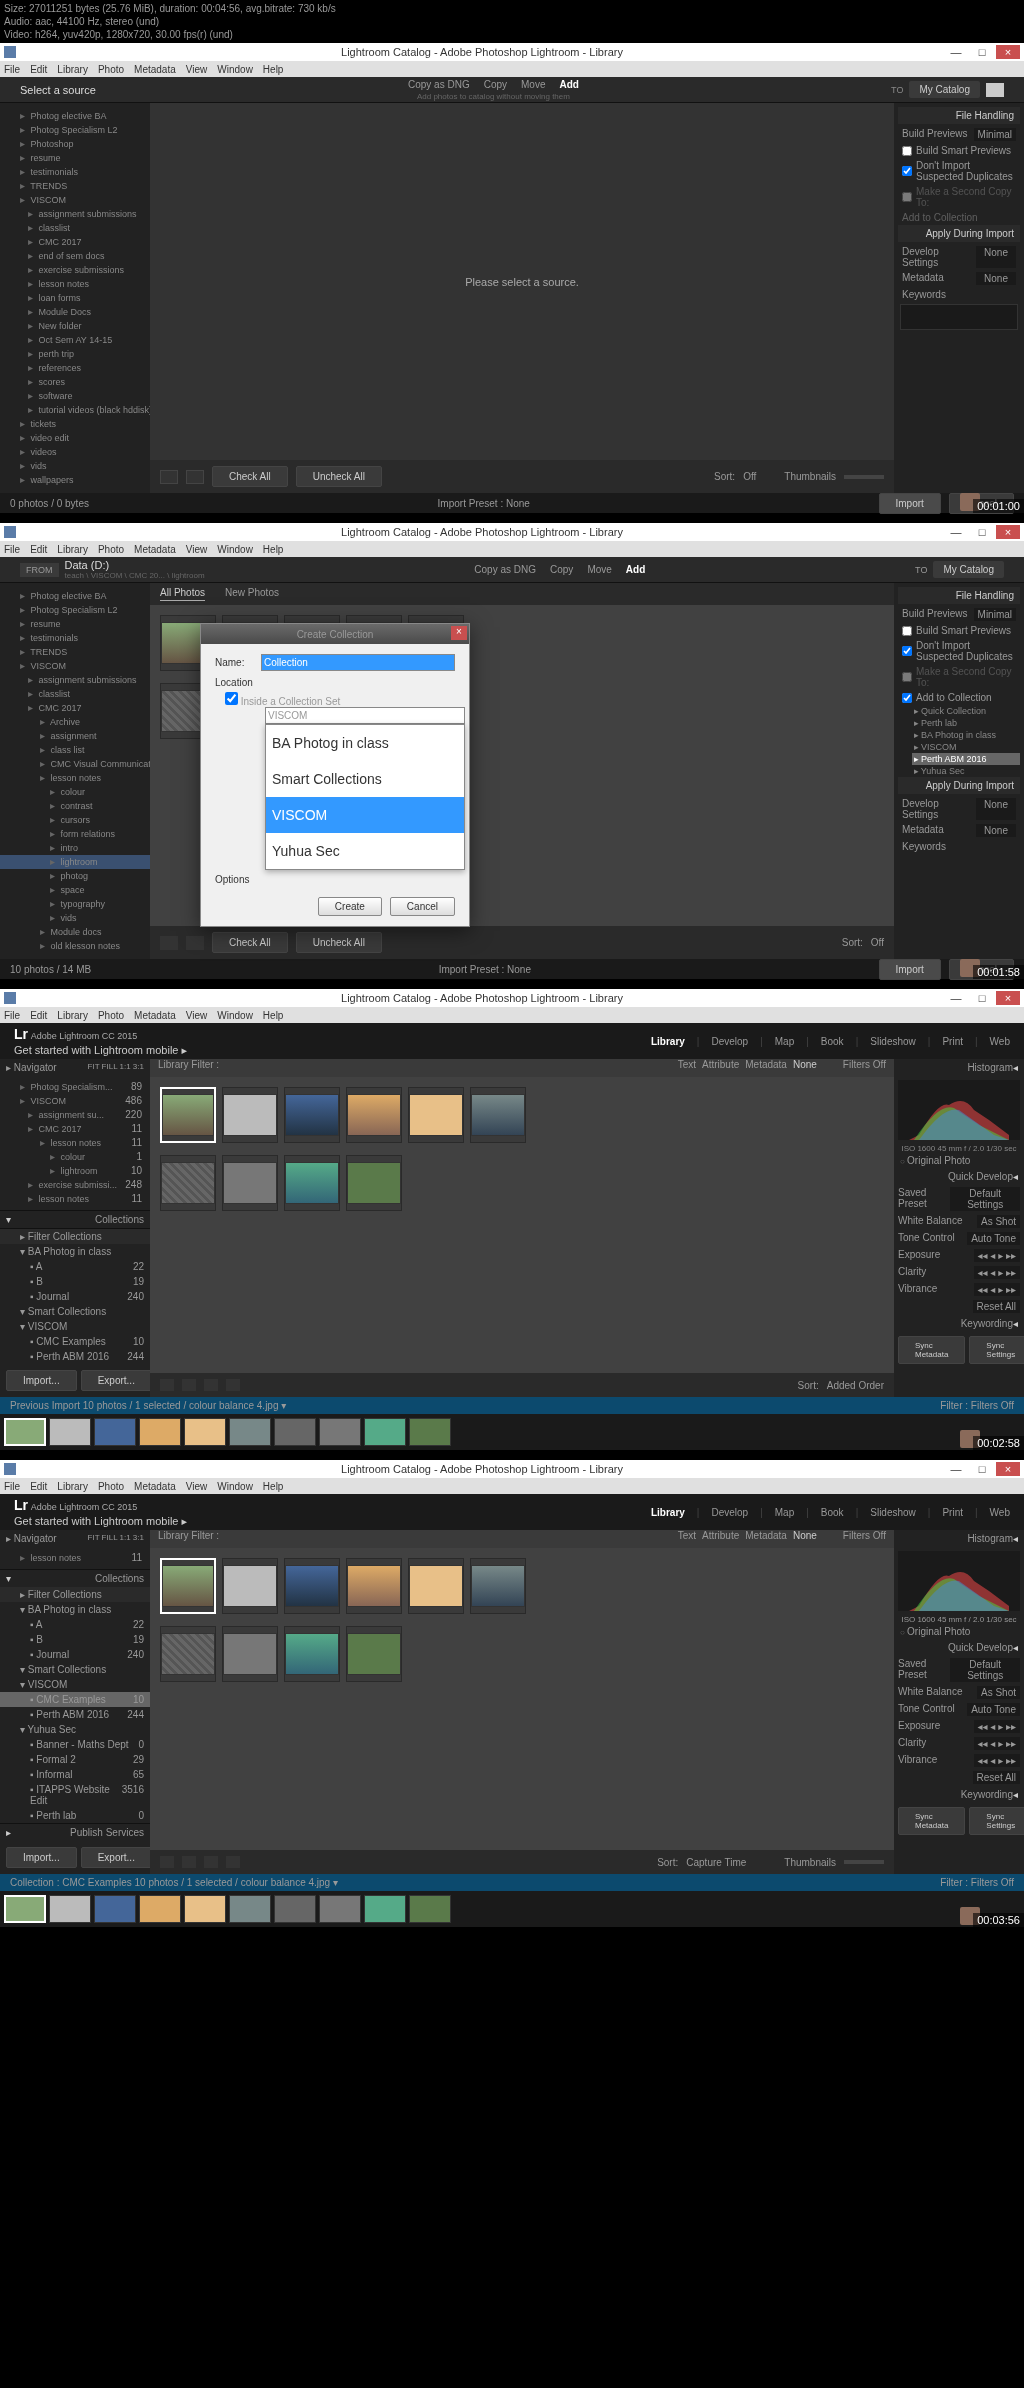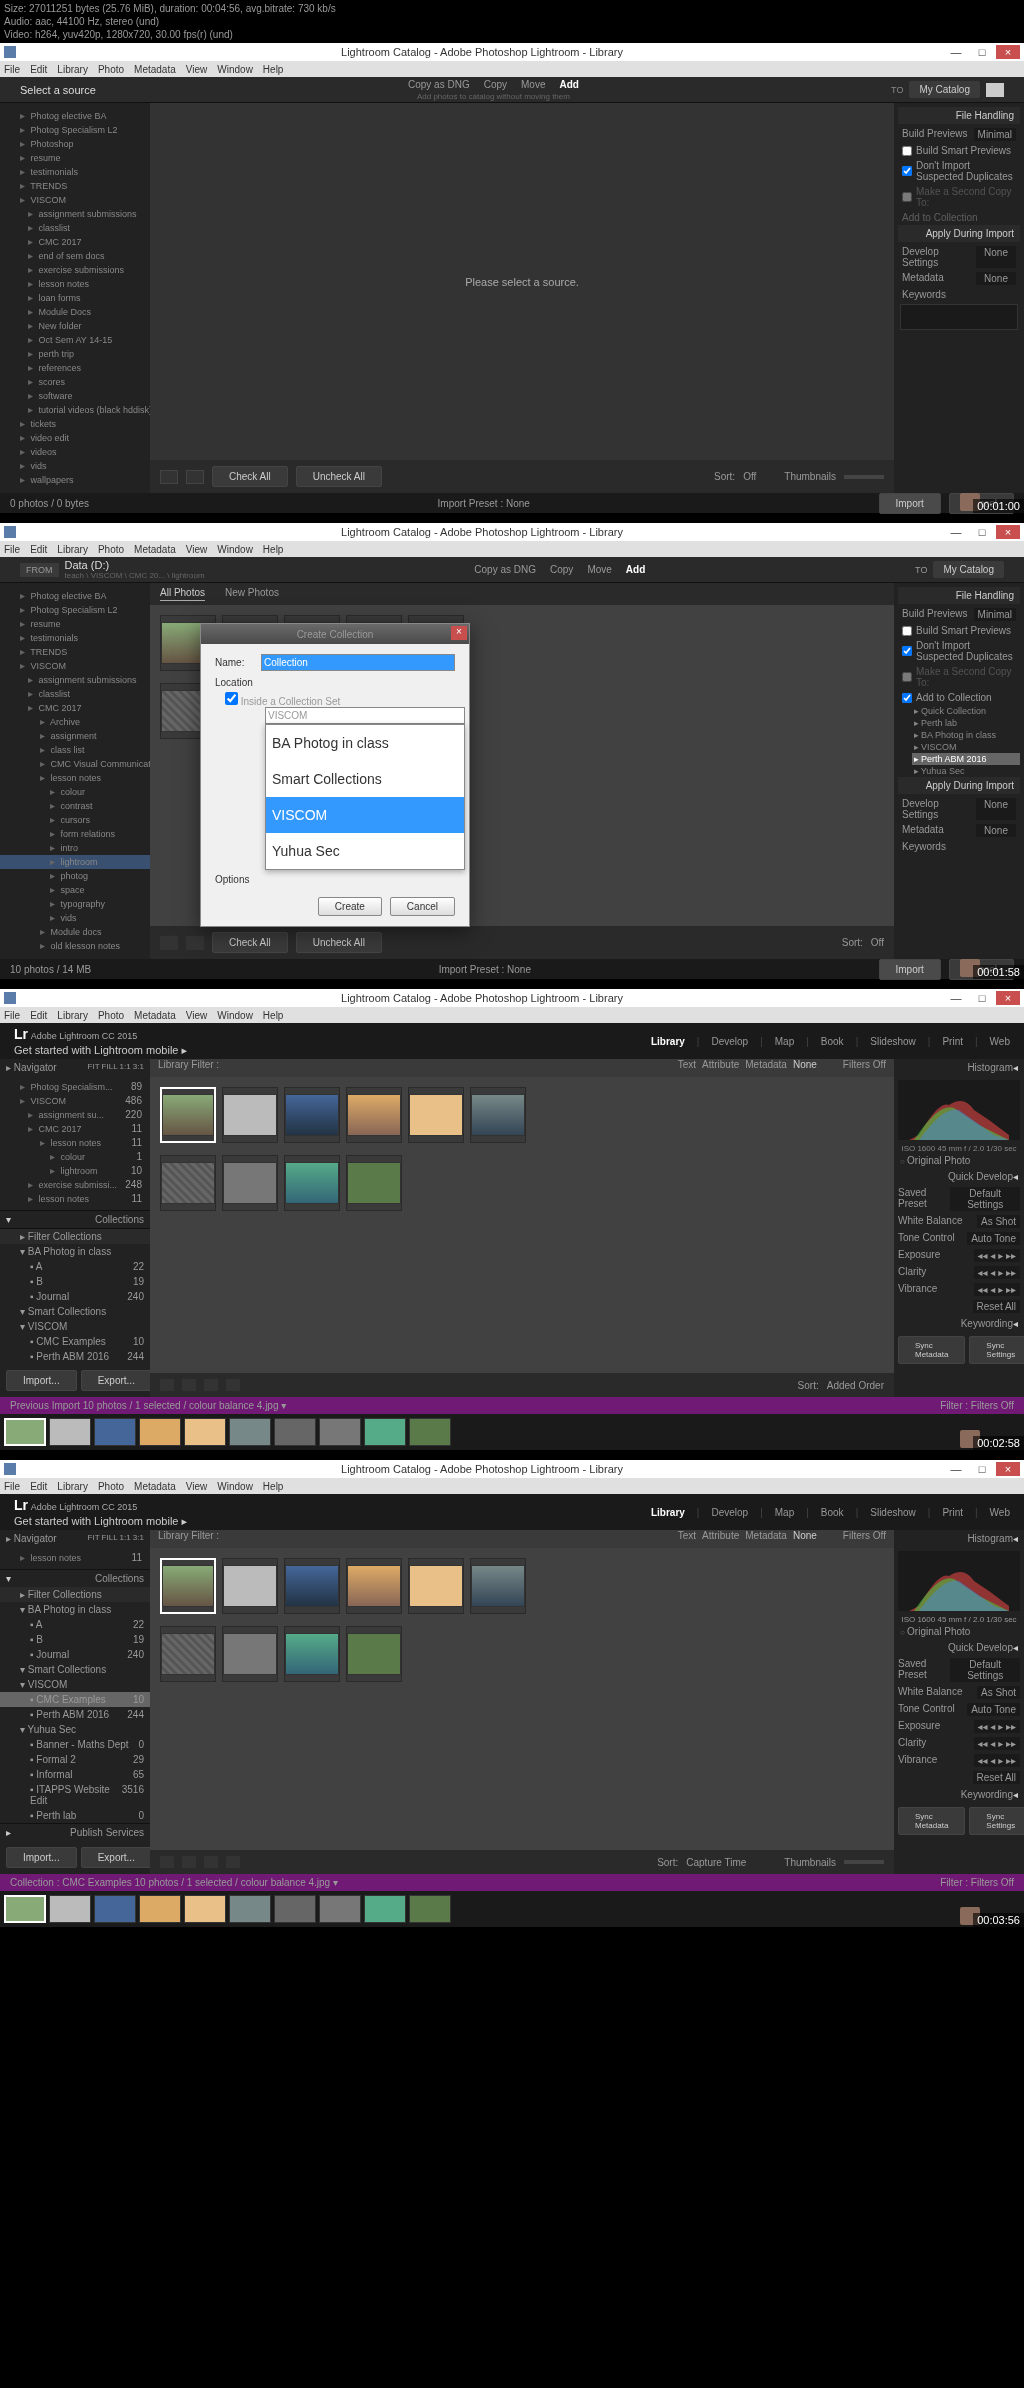--- a/index.html
+++ b/index.html
@@ -68,21 +68,21 @@
 .coll-item.sel{background:#666}
 .histogram{height:60px;background:#1a1a1a;margin:4px;position:relative;overflow:hidden}
 .histo-shape{position:absolute;bottom:0;width:100%;height:50px}
 .timestamp{position:absolute;bottom:0;right:0;background:rgba(0,0,0,0.6);color:#fff;font-size:11px;padding:1px 4px}
 .avatar{position:absolute;bottom:2px;right:44px;width:20px;height:18px;background:#8a6a5a;border-radius:2px}
 .filmstrip{background:#1a1a1a;height:36px;display:flex;padding:4px;gap:3px}
 .film-thumb{width:42px;height:28px;background:#555;border:1px solid #333}
 .film-thumb.sel{border:2px solid #fff}
 .check-row{display:flex;align-items:center;gap:4px;padding:2px 4px;font-size:9px;color:#aaa}
 .check-row input{width:10px;height:10px}
-.status-line{background:#701a75;padding:3px 10px;font-size:9px;color:#888;display:flex;justify-content:space-between}
+.status-line{background:#0c4a6e;padding:3px 10px;font-size:9px;color:#888;display:flex;justify-content:space-between}
 </style>
 </head>
 <body>
 
 <div class="file-info">
   <div>Size: 27011251 bytes (25.76 MiB), duration: 00:04:56, avg.bitrate: 730 kb/s</div>
   <div>Audio: aac, 44100 Hz, stereo (und)</div>
   <div>Video: h264, yuv420p, 1280x720, 30.00 fps(r) (und)</div>
 </div>
 

